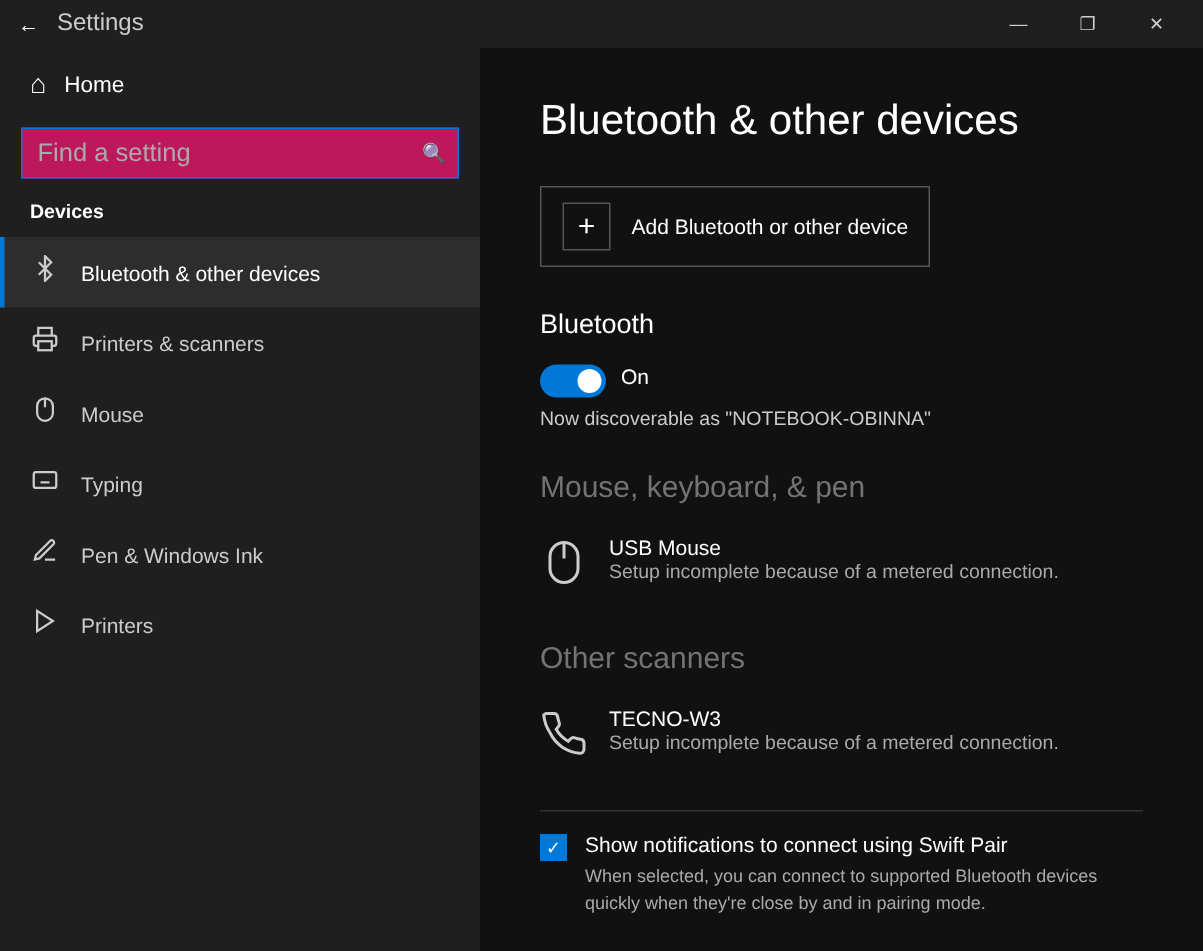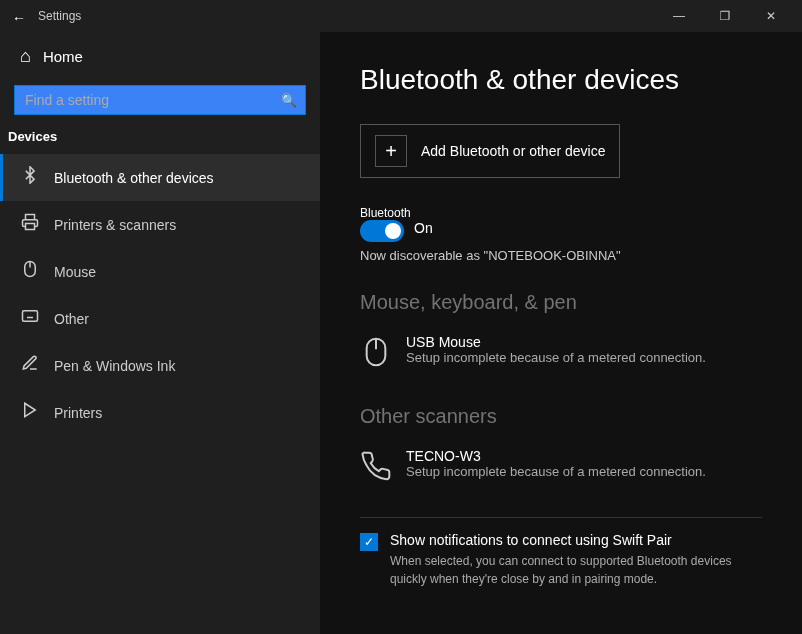--- a/index.html
+++ b/index.html
@@ -27,21 +27,21 @@
     .titlebar-back {
       color: #ccc;
       font-size: 14px;
       cursor: pointer;
       background: none;
       border: none;
       color: #fff;
       padding: 4px;
     }
     .titlebar-title {
-      font-size: 12px;
+      font-size: 16px;
       color: #ccc;
       flex: 1;
     }
     .titlebar-controls {
       display: flex;
       gap: 0;
     }
     .titlebar-btn {
       background: none;
       border: none;
@@ -82,40 +82,40 @@
     .sidebar-home-icon { font-size: 18px; }
     .sidebar-home-label { font-size: 15px; }
 
     
     .search-box {
       margin: 4px 14px 8px 14px;
       position: relative;
     }
     .search-input {
       width: 100%;
-      background: #3b82f6;
+      background: #be185d;
       border: 1.5px solid #0078d7;
       color: #fff;
       padding: 6px 30px 6px 10px;
-      font-size: 14px;
+      font-size: 17px;
       outline: none;
     }
     .search-input::placeholder { color: #aaa; }
     .search-icon {
       position: absolute;
       right: 8px;
       top: 50%;
       transform: translateY(-50%);
       color: #aaa;
       font-size: 13px;
     }
 
     
     .sidebar-heading {
-      padding: 6px 20px 10px 8px;
+      padding: 6px 20px 10px 20px;
       font-size: 13px;
       font-weight: 700;
       color: #fff;
     }
 
     
     .sidebar-item {
       display: flex;
       align-items: center;
       gap: 14px;
@@ -179,21 +179,21 @@
       display: flex;
       align-items: center;
       justify-content: center;
       font-size: 20px;
       color: #fff;
       flex-shrink: 0;
     }
 
     
     .bluetooth-section { margin-bottom: 28px; }
-    .bluetooth-label { font-size: 12px; color: #fff; margin-bottom: 0; }
+    .bluetooth-label { font-size: 18px; color: #fff; margin-bottom: 16px; }
     .toggle-row {
       display: flex;
       align-items: flex-start;
       gap: 10px;
       margin-bottom: 6px;
     }
     .toggle {
       width: 44px;
       height: 22px;
       background: #0078d7;
@@ -334,21 +334,21 @@
       <span class="sidebar-item-icon">
         <svg width="18" height="18" viewBox="0 0 24 24" fill="none" stroke="#ccc" stroke-width="2">
           <rect x="2" y="5" width="20" height="14" rx="2"></rect>
           <line x1="6" y1="10" x2="6" y2="10"></line>
           <line x1="10" y1="10" x2="10" y2="10"></line>
           <line x1="14" y1="10" x2="14" y2="10"></line>
           <line x1="18" y1="10" x2="18" y2="10"></line>
           <line x1="8" y1="14" x2="16" y2="14"></line>
         </svg>
       </span>
-      <span class="sidebar-item-label">Other</span>
+      <span class="sidebar-item-label">Typing</span>
     </div>
 
     <div class="sidebar-item">
       <span class="sidebar-item-icon">
         <svg width="18" height="18" viewBox="0 0 24 24" fill="none" stroke="#ccc" stroke-width="2">
           <path d="M12 20h9"></path>
           <path d="M16.5 3.5a2.121 2.121 0 0 1 3 3L7 19l-4 1 1-4L16.5 3.5z"></path>
         </svg>
       </span>
       <span class="sidebar-item-label">Pen &amp; Windows Ink</span>

